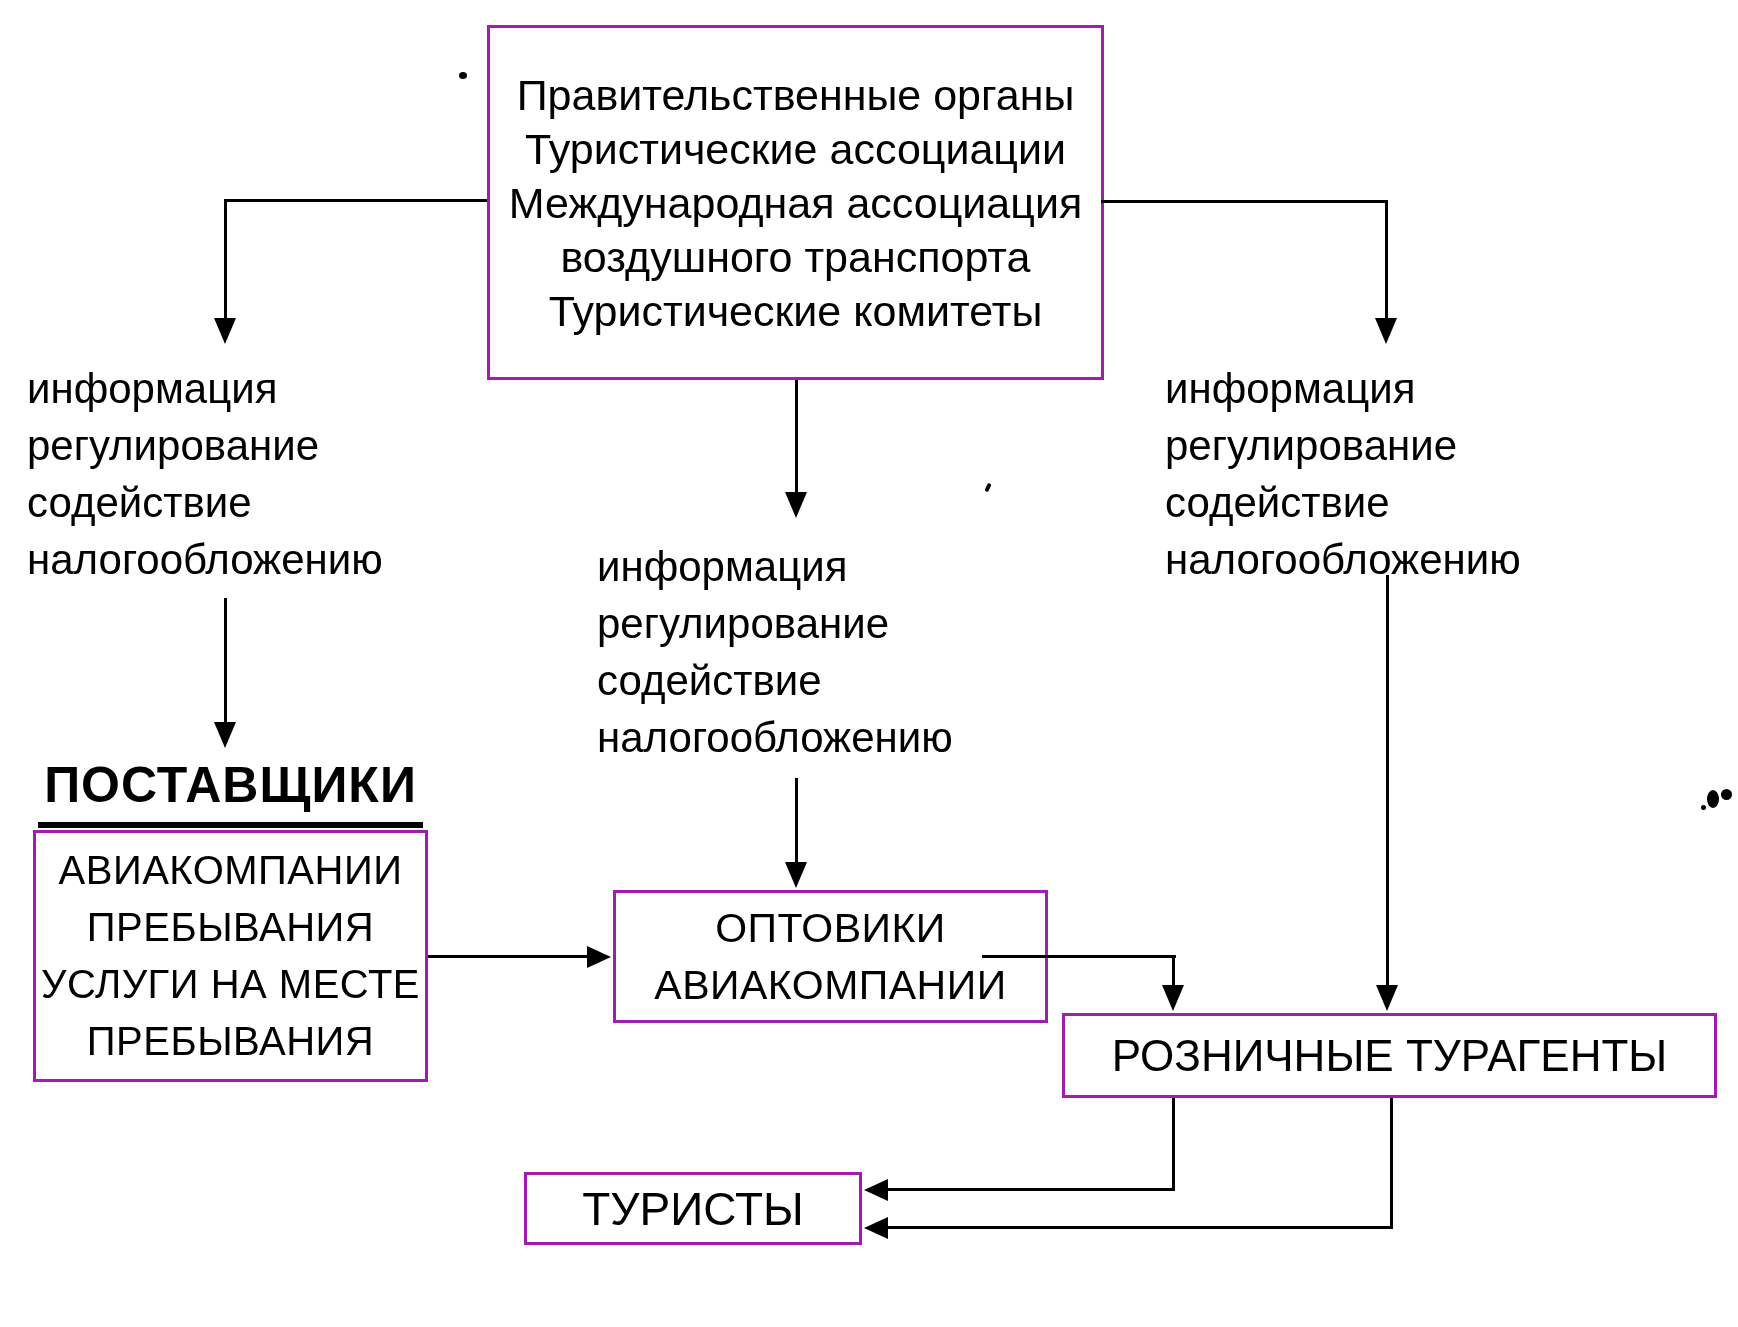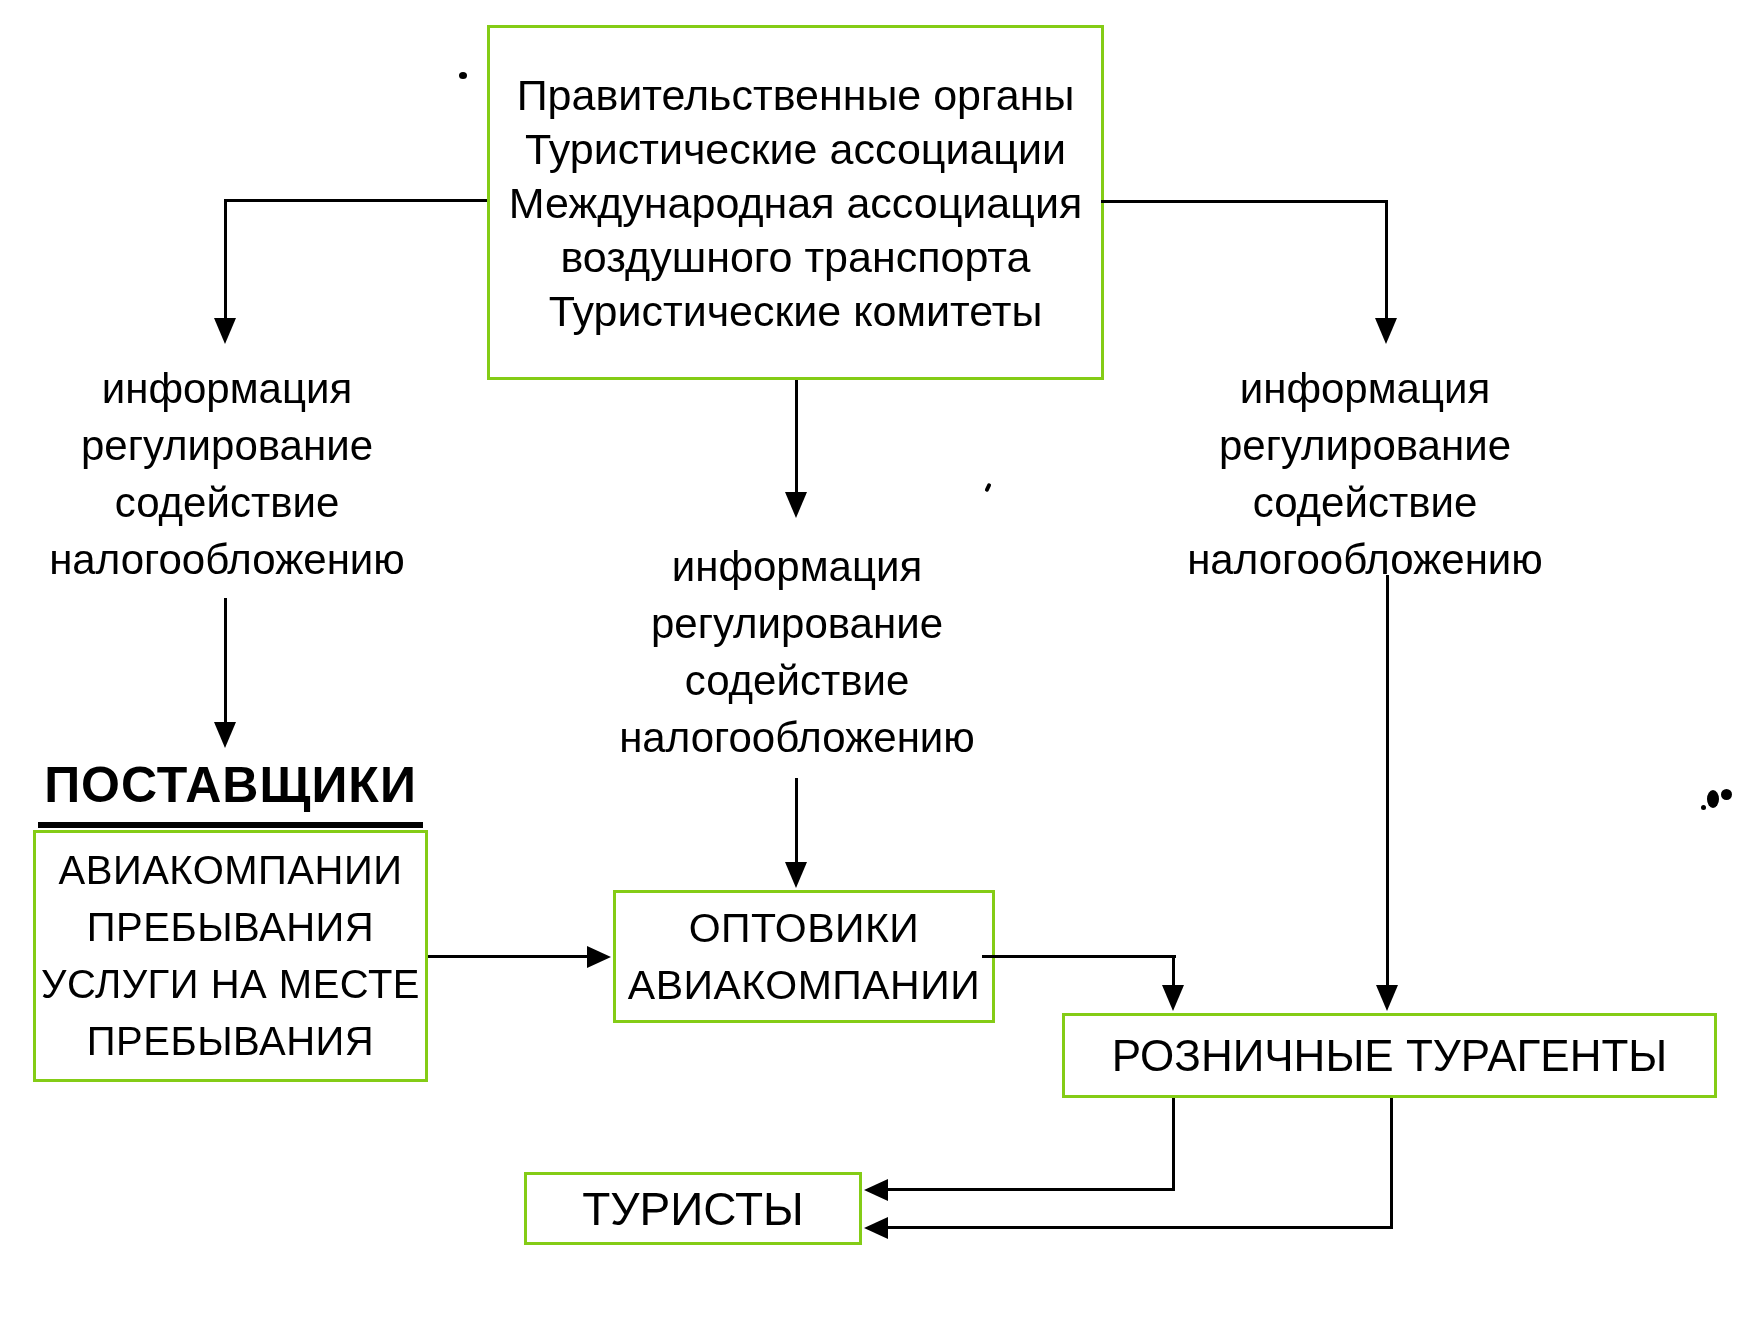--- a/index.html
+++ b/index.html
@@ -6,33 +6,33 @@
   #canvas{
     position:relative;
     width:1738px;height:1327px;
     background:#ffffff;
     font-family:"Liberation Sans", sans-serif;
     color:#000;
     overflow:hidden;
   }
   .box{
     position:absolute;
-    border:3px solid #84cc16;
+    border:3px solid #a21caf;
     background:#fff;
     display:flex;
     flex-direction:column;
     align-items:center;
     justify-content:center;
     text-align:center;
     box-sizing:border-box;
   }
   .box-line{white-space:nowrap;}
   .flow{
     position:absolute;
-    text-align:center;
+    text-align:left;
     font-size:42px;
     line-height:57px;
   }
   .top-box-text{font-size:43px;line-height:54px;}
   .caps{font-size:40px;line-height:57px;letter-spacing:0.5px;}
   .line{position:absolute;background:#000;}
   .arr{position:absolute;width:0;height:0;}
   .arr-down{
     border-left:11px solid transparent;
     border-right:11px solid transparent;
@@ -122,21 +122,21 @@
     <span class="heading-inner">ПОСТАВЩИКИ</span>
   </div>
 
   <div class="box caps" style="left:33px;top:830px;width:395px;height:252px;">
     <div class="box-line">АВИАКОМПАНИИ</div>
     <div class="box-line">ПРЕБЫВАНИЯ</div>
     <div class="box-line">УСЛУГИ НА МЕСТЕ</div>
     <div class="box-line">ПРЕБЫВАНИЯ</div>
   </div>
 
-  <div class="box caps" style="left:613px;top:890px;width:382px;height:133px;font-size:41px;text-align:center;">
+  <div class="box caps" style="left:613px;top:890px;width:435px;height:133px;font-size:41px;text-align:center;">
     <div class="box-line">ОПТОВИКИ</div>
     <div class="box-line">АВИАКОМПАНИИ</div>
   </div>
 
   <div class="line" style="left:428px;top:955px;width:162px;height:3px;"></div>
   <div class="arr arr-right" style="left:587px;top:946px;"></div>
 
   <div class="line" style="left:982px;top:955px;width:194px;height:3px;"></div>
   <div class="line" style="left:1172px;top:955px;width:3px;height:32px;"></div>
   <div class="arr arr-down" style="left:1162px;top:985px;"></div>

